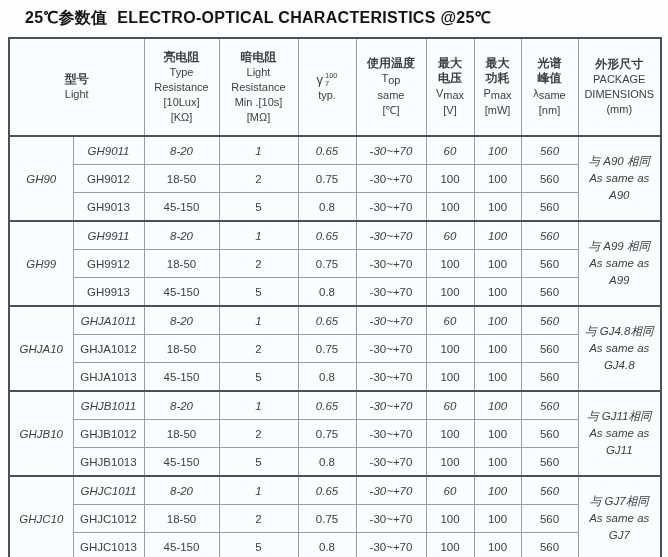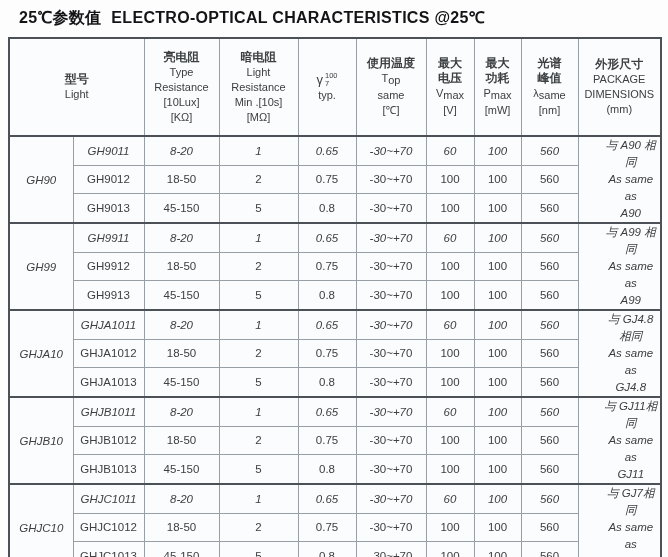--- a/index.html
+++ b/index.html
@@ -6,41 +6,41 @@
   body {
     width:668px; height:557px;
     background:#fdfdfe;
     font-family:"Liberation Sans", sans-serif;
     color:#3c4043;
     overflow:hidden;
   }
   .page { padding:3px 8px; }
   .title {
     font-size:16px; font-weight:bold; color:#141416;
-    margin:3px 0 8px 11px; letter-spacing:0.3px; white-space:nowrap;
+    margin:3px 0 8px 17px; letter-spacing:0.3px; white-space:nowrap;
   }
   .title .t-en { margin-left:10px; }
   table.spec {
     border-collapse:collapse; table-layout:fixed;
     width:652px; background:#fbfcfd;
     border:2px solid #4b5157;
   }
   th, td {
     border:1px solid #979ea5;
     padding:0 1px; text-align:center; vertical-align:middle;
     font-weight:normal; overflow:hidden;
   }
   th { height:96px; font-size:11px; color:#3c4043; }
   td { height:27px; font-size:11.5px; }
   th { border-bottom:2px solid #4b5157; }
   tr.gstart td { border-top:2px solid #4b5157;font-style:italic; }
   .zh { font-weight:bold; font-size:12px; }
   .hl { line-height:15px; }
   .grp, .model { font-size:11.5px; }
-  .pkg-l { line-height:17px; font-size:11.5px;padding-left:23px; }
+  .pkg-l { line-height:17px; font-size:11.5px; }
   sub { font-size:11px; vertical-align:-2px; }
   .gamma-row { display:flex; align-items:center; justify-content:center; line-height:15px; }
   .gamma-sym { font-size:13px; }
   .frac { display:inline-flex; flex-direction:column; margin-left:2px; }
   .frac span { font-size:7.5px; line-height:8px; text-align:left; }
 </style>
 </head>
 <body>
 
 <div class="page">

